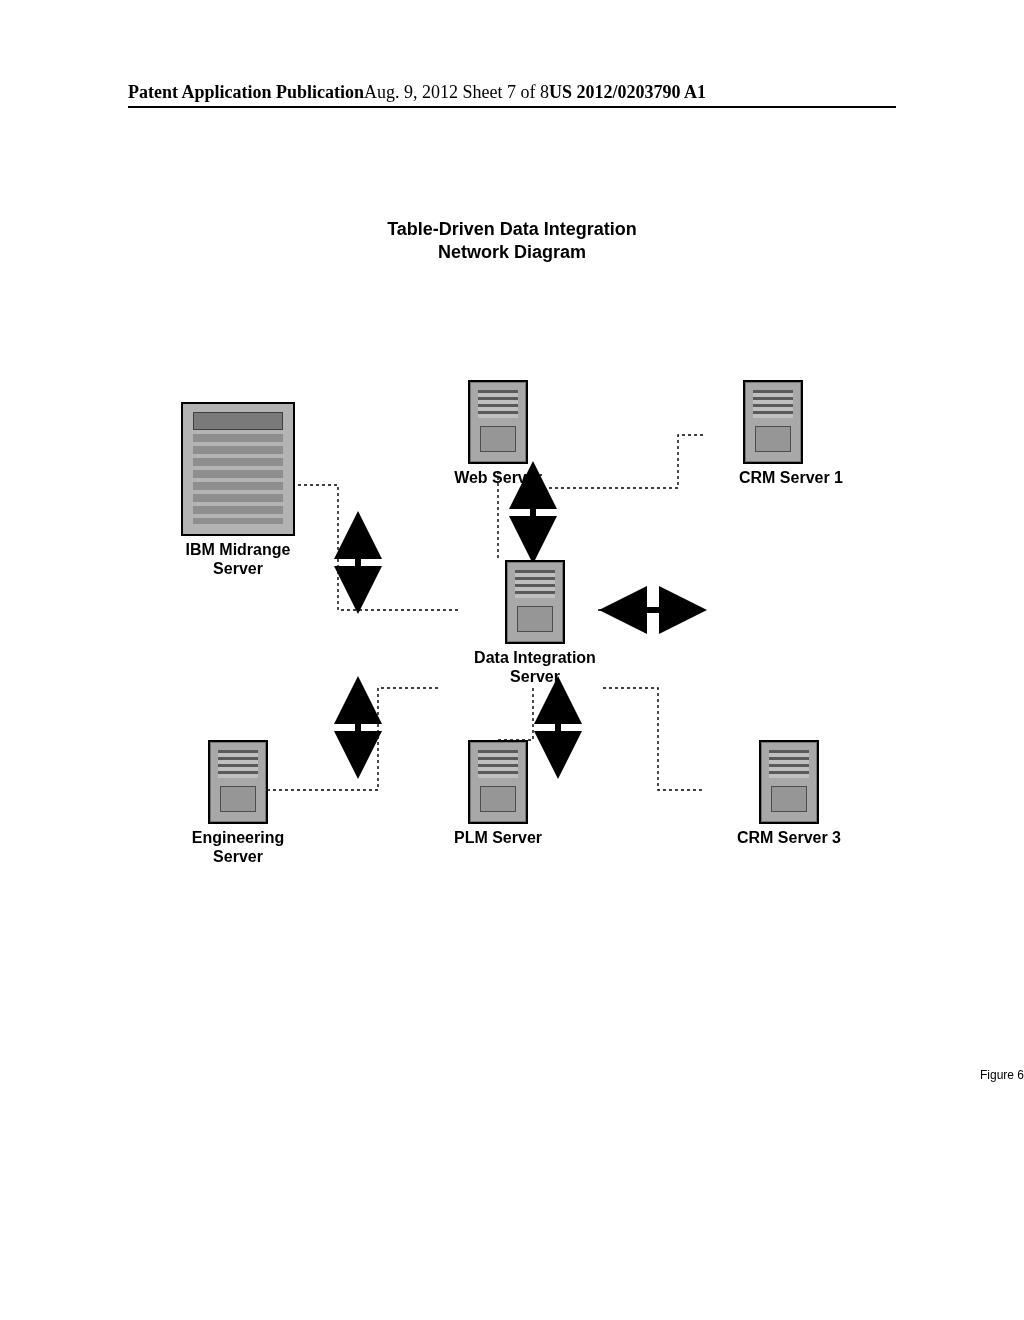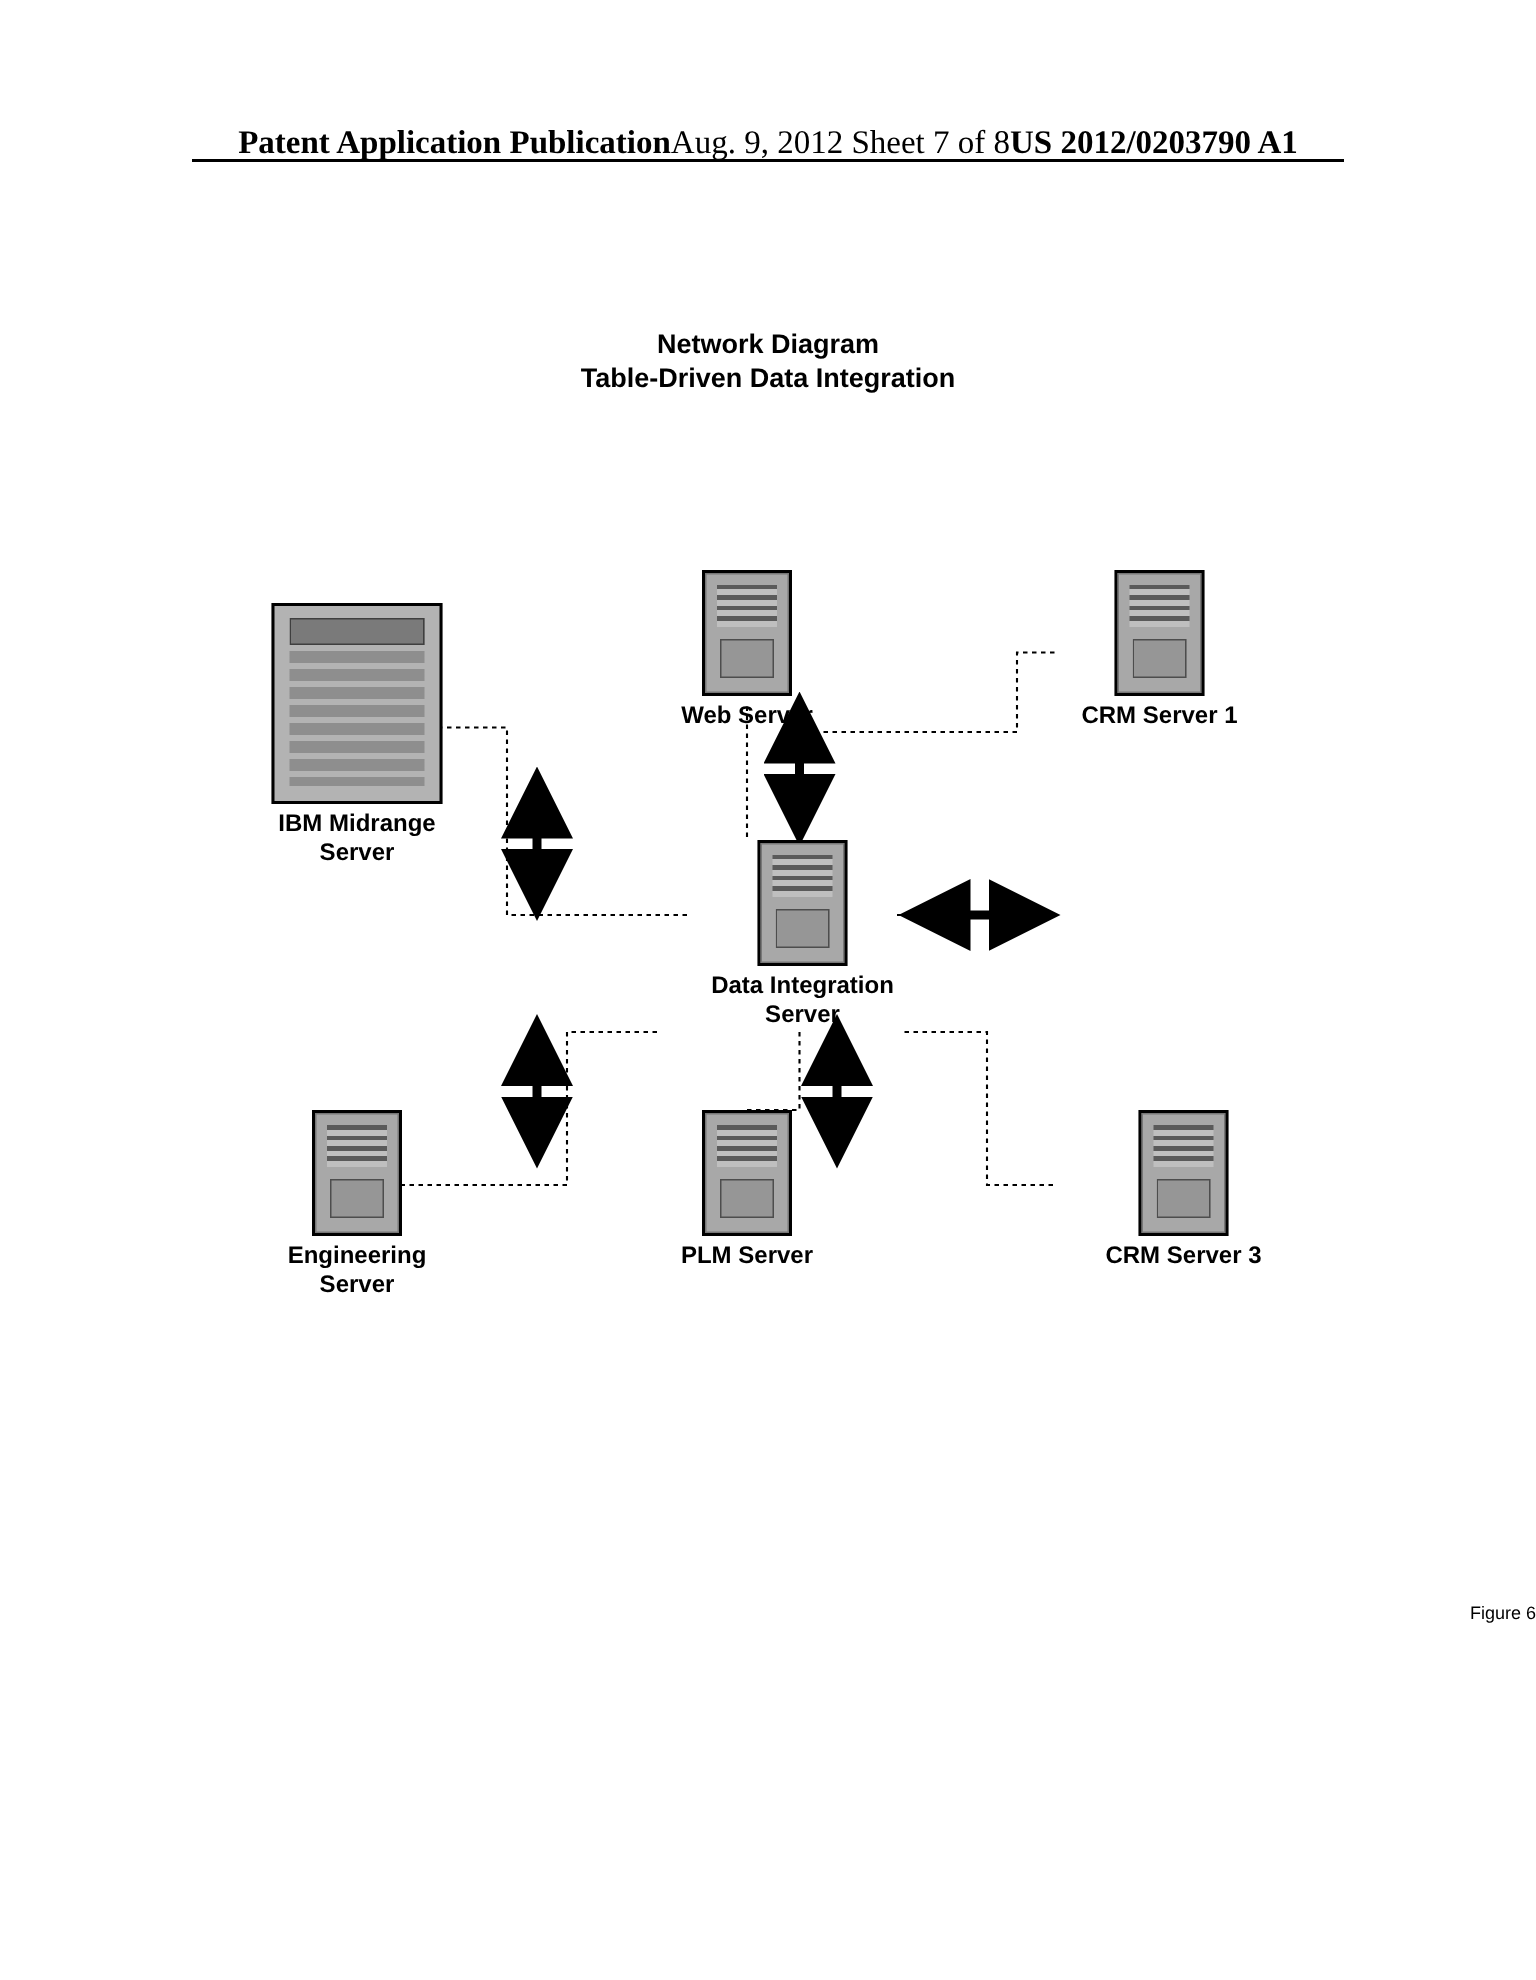--- a/index.html
+++ b/index.html
@@ -11,22 +11,22 @@
     font-family: "Times New Roman", Times, serif;
     position: relative;
     color: #000;
   }
   .header {
     position: absolute;
     top: 82px;
     left: 128px;
     right: 128px;
     display: flex;
-    justify-content: center;
-    font-size: 22px;
+    justify-content: flex-start;
+    font-size: 18px;
   }
   .header .pub-left {
     font-weight: bold;
   }
   .header .pub-right {
     font-weight: bold;
   }
   .header .pub-center {
     font-weight: normal;
   }
@@ -136,40 +136,40 @@
     content:"";
     position:absolute;
     left:10px; right:10px; top:30px; bottom:10px;
     background:
       repeating-linear-gradient(to bottom,
         #8e8e8e 0 8px, #b3b3b3 8px 12px);
   }
   
   .pos-midrange { left: 35px;  top: 42px;  width: 150px; }
   .pos-web      { left: 300px; top: 20px;  width: 140px; text-align: center; }
-  .pos-crm1     { left: 575px; top: 20px;  width: 140px; }
+  .pos-crm1     { left: 575px; top: 20px;  width: 140px; text-align: right; }
   .pos-di       { left: 322px; top: 200px; width: 170px; }
   .pos-crm2     { left: 575px; top: 200px; width: 140px; }
   .pos-eng      { left: 40px;  top: 380px; width: 140px; }
   .pos-plm      { left: 300px; top: 380px; width: 140px; }
   .pos-crm3     { left: 591px; top: 380px; width: 140px; }
 </style>
 </head>
 <body>
 
 <div class="header">
   <span class="pub-left">Patent Application Publication</span>
   <span class="pub-center">Aug. 9, 2012  Sheet 7 of 8</span>
   <span class="pub-right">US 2012/0203790 A1</span>
 </div>
 <div class="hr"></div>
 
 <div class="diagram-title">
+  <div>Table-Driven Data Integration</div>
   <div>Network Diagram</div>
-  <div>Table-Driven Data Integration</div>
 </div>
 
 <div class="stage">
   <svg viewBox="0 0 770 560">
     <defs>
       <marker id="arrowA" viewBox="0 0 10 10" refX="5" refY="5" markerWidth="8" markerHeight="8" orient="auto-start-reverse">
         <path d="M0,0 L10,5 L0,10 Z" fill="#000"></path>
       </marker>
     </defs>
 

